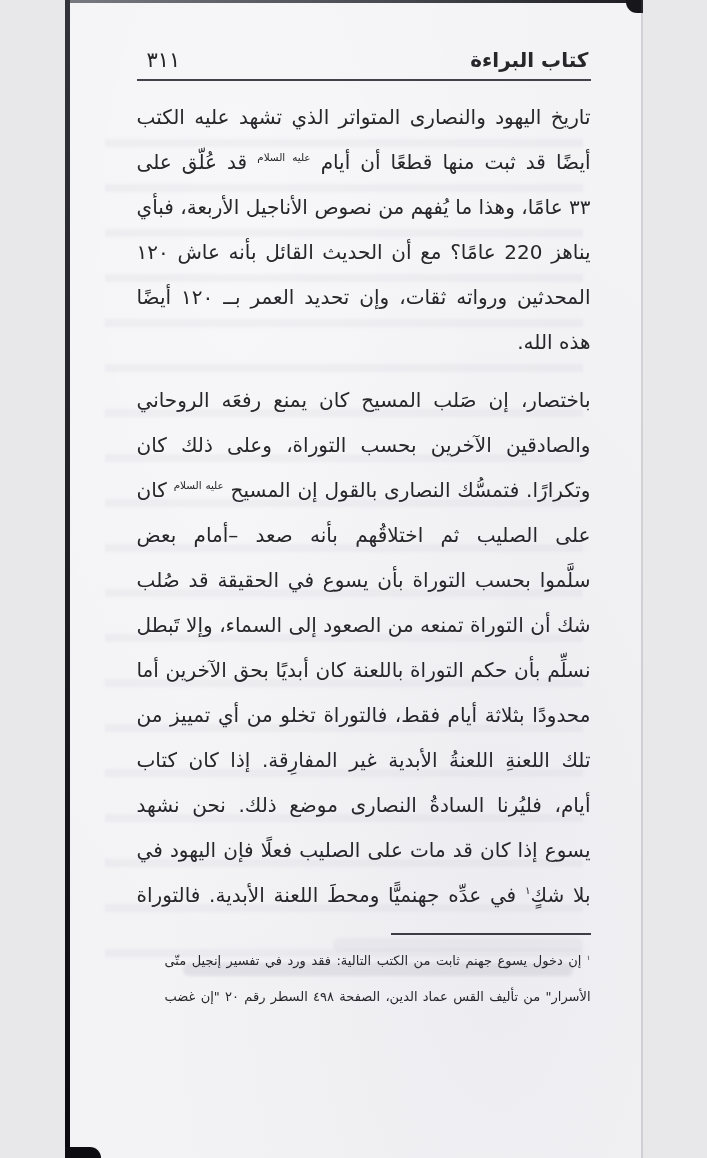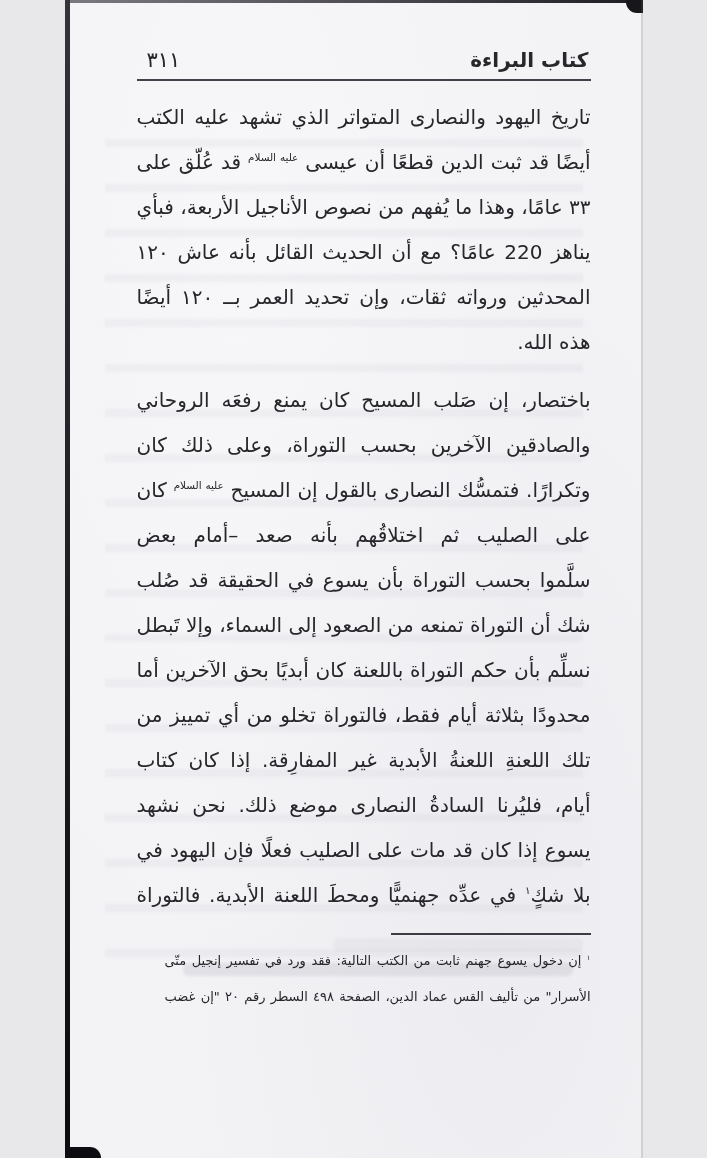--- a/index.html
+++ b/index.html
@@ -76,21 +76,21 @@
   <div class="content">
     <div class="header">
       <span class="page-number">٣١١</span>
       <span class="book-title">كتاب البراءة</span>
     </div>
     <div class="header-rule"></div>
 
     <div class="body-text">
         <div class="para">
           <div class="line"><span>تاريخ اليهود والنصارى المتواتر الذي تشهد عليه الكتب اليونانية والرومانيــة</span></div>
-          <div class="line"><span>أيضًا قد ثبت الدين قطعًا أن عيسى </span><span class="sup">عليه السلام</span><span> قد عُلّق على الصليب بعمر يقــارب</span></div>
+          <div class="line"><span>أيضًا قد ثبت منها قطعًا أن أيام </span><span class="sup">عليه السلام</span><span> قد عُلّق على الصليب بعمر يقــارب</span></div>
           <div class="line"><span>٣٣ عامًا، وهذا ما يُفهم من نصوص الأناجيل الأربعة، فبأي حساب رُفع بعمر</span></div>
           <div class="line"><span>يناهز 220 عامًا؟ مع أن الحديث القائل بأنه عاش ١٢٠ عامًا صــحيح عنــد</span></div>
           <div class="line"><span>المحدثين ورواته ثقات، وإن تحديد العمر بــ ١٢٠ أيضًا يدلُّ على أنه مات بعد</span></div>
           <div class="line line-end"><span>هذه الله.</span></div>
         </div>
         <div class="para">
           <div class="line"><span>باختصار، إن صَلب المسيح كان يمنع رفعَه الروحاني فقط على شاكلة الصلحاء</span></div>
           <div class="line"><span>والصادقين الآخرين بحسب التوراة، وعلى ذلك كان اليهود يعترضون مــرارًا</span></div>
           <div class="line"><span>وتكرارًا. فتمسُّك النصارى بالقول إن المسيح </span><span class="sup">عليه السلام</span><span> كان في الحقيقة قد مــات</span></div>
           <div class="line"><span>على الصليب ثم اختلاقُهم بأنه صعد –أمام بعض النصارى– إلى السماء بجسمه</span></div>

